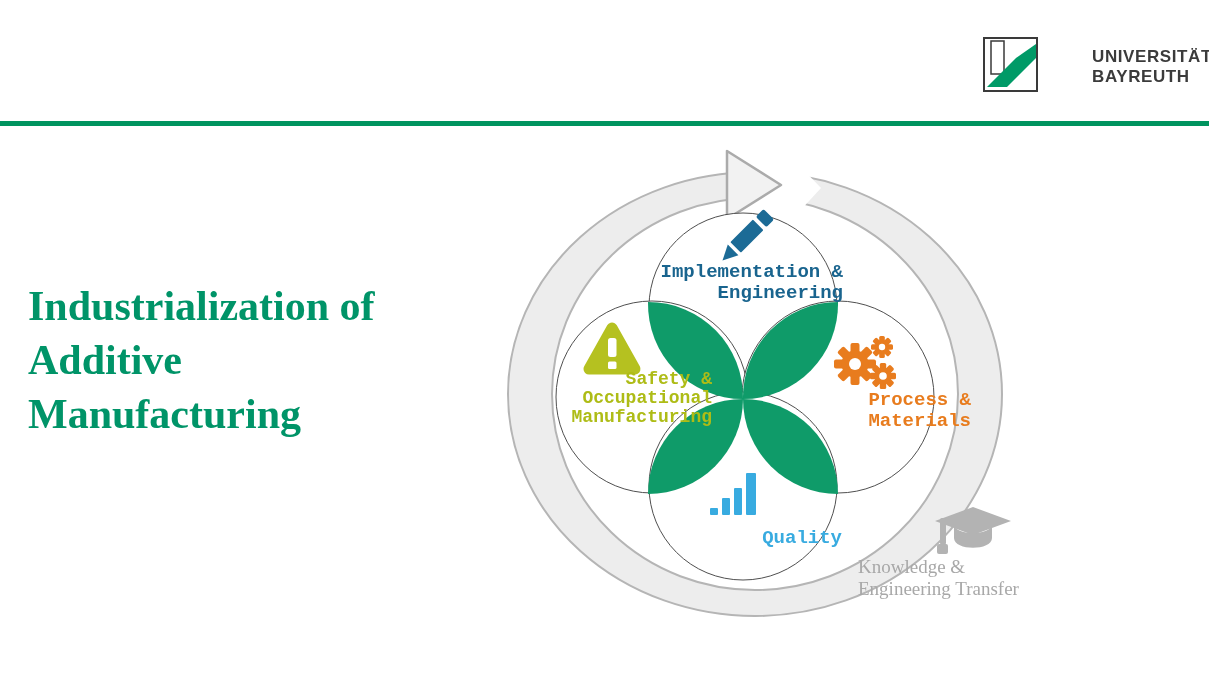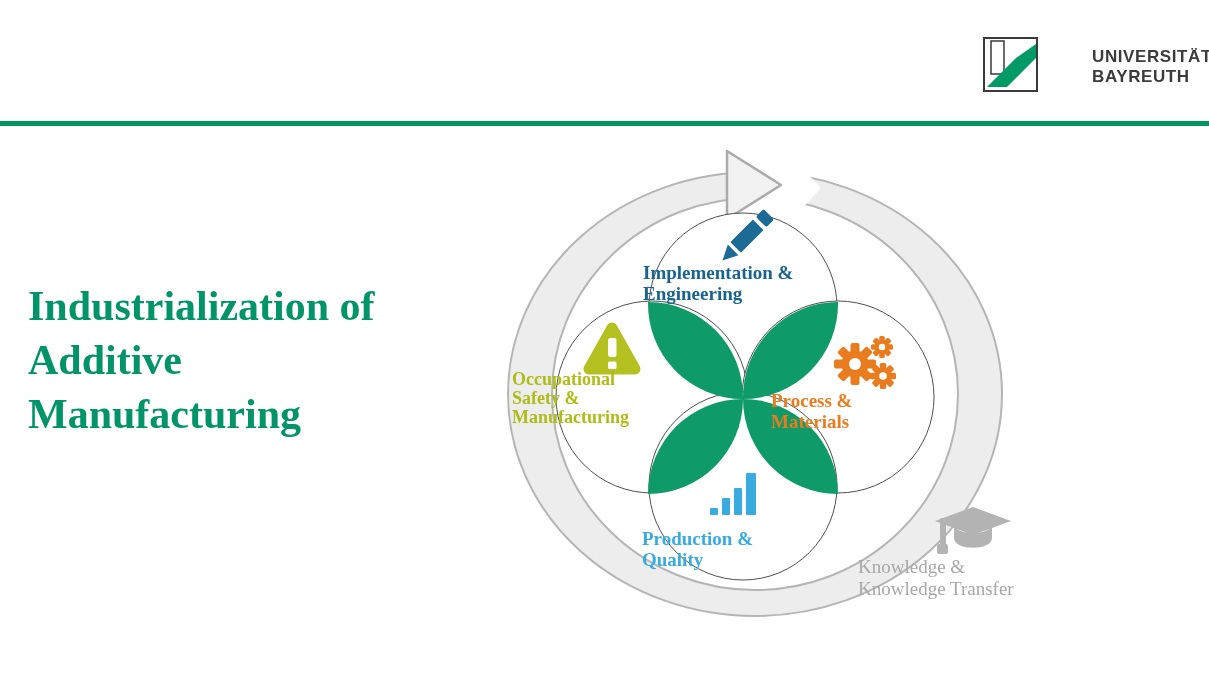--- a/index.html
+++ b/index.html
@@ -18,21 +18,21 @@
   }
   
   .title{
     left:28px;top:279px;width:454px;text-align:left;
     color:#009468;font-weight:700;font-size:42px;line-height:54px;
   }
   
   .diagram-svg{left:0;top:0;}
   
   .seg-label{
-    text-align:left;font-weight:700;font-size:19px;line-height:21px;
+    text-align:right;font-weight:700;font-size:19px;line-height:21px;font-family:Liberation Mono, monospace;
   }
   .lbl-implementation{left:643px;top:262px;width:200px;color:#19648e;}
   .lbl-process{left:771px;top:390px;width:200px;color:#e87c1e;}
   .lbl-production{left:642px;top:528px;width:200px;color:#38abe0;}
   .lbl-safety{left:512px;top:370px;width:200px;color:#aebc16;font-size:18px;line-height:19px;}
   .lbl-transfer{
     left:858px;top:556px;width:236px;
     color:#a8a8a8;font-weight:400;font-size:19px;line-height:22px;
   }
 </style>
@@ -137,25 +137,24 @@
 
 <div class="abs seg-label lbl-implementation">
   <div>Implementation &amp;</div>
   <div>Engineering</div>
 </div>
 <div class="abs seg-label lbl-process">
   <div>Process &amp;</div>
   <div>Materials</div>
 </div>
 <div class="abs seg-label lbl-production">
-  <div>Production &amp;</div>
   <div>Quality</div>
 </div>
 <div class="abs seg-label lbl-safety">
+  <div>Safety &amp;</div>
   <div>Occupational</div>
-  <div>Safety &amp;</div>
   <div>Manufacturing</div>
 </div>
 
 <div class="abs lbl-transfer">
   <div>Knowledge &amp;</div>
-  <div>Knowledge Transfer</div>
+  <div>Engineering Transfer</div>
 </div>
 
 </body></html>

